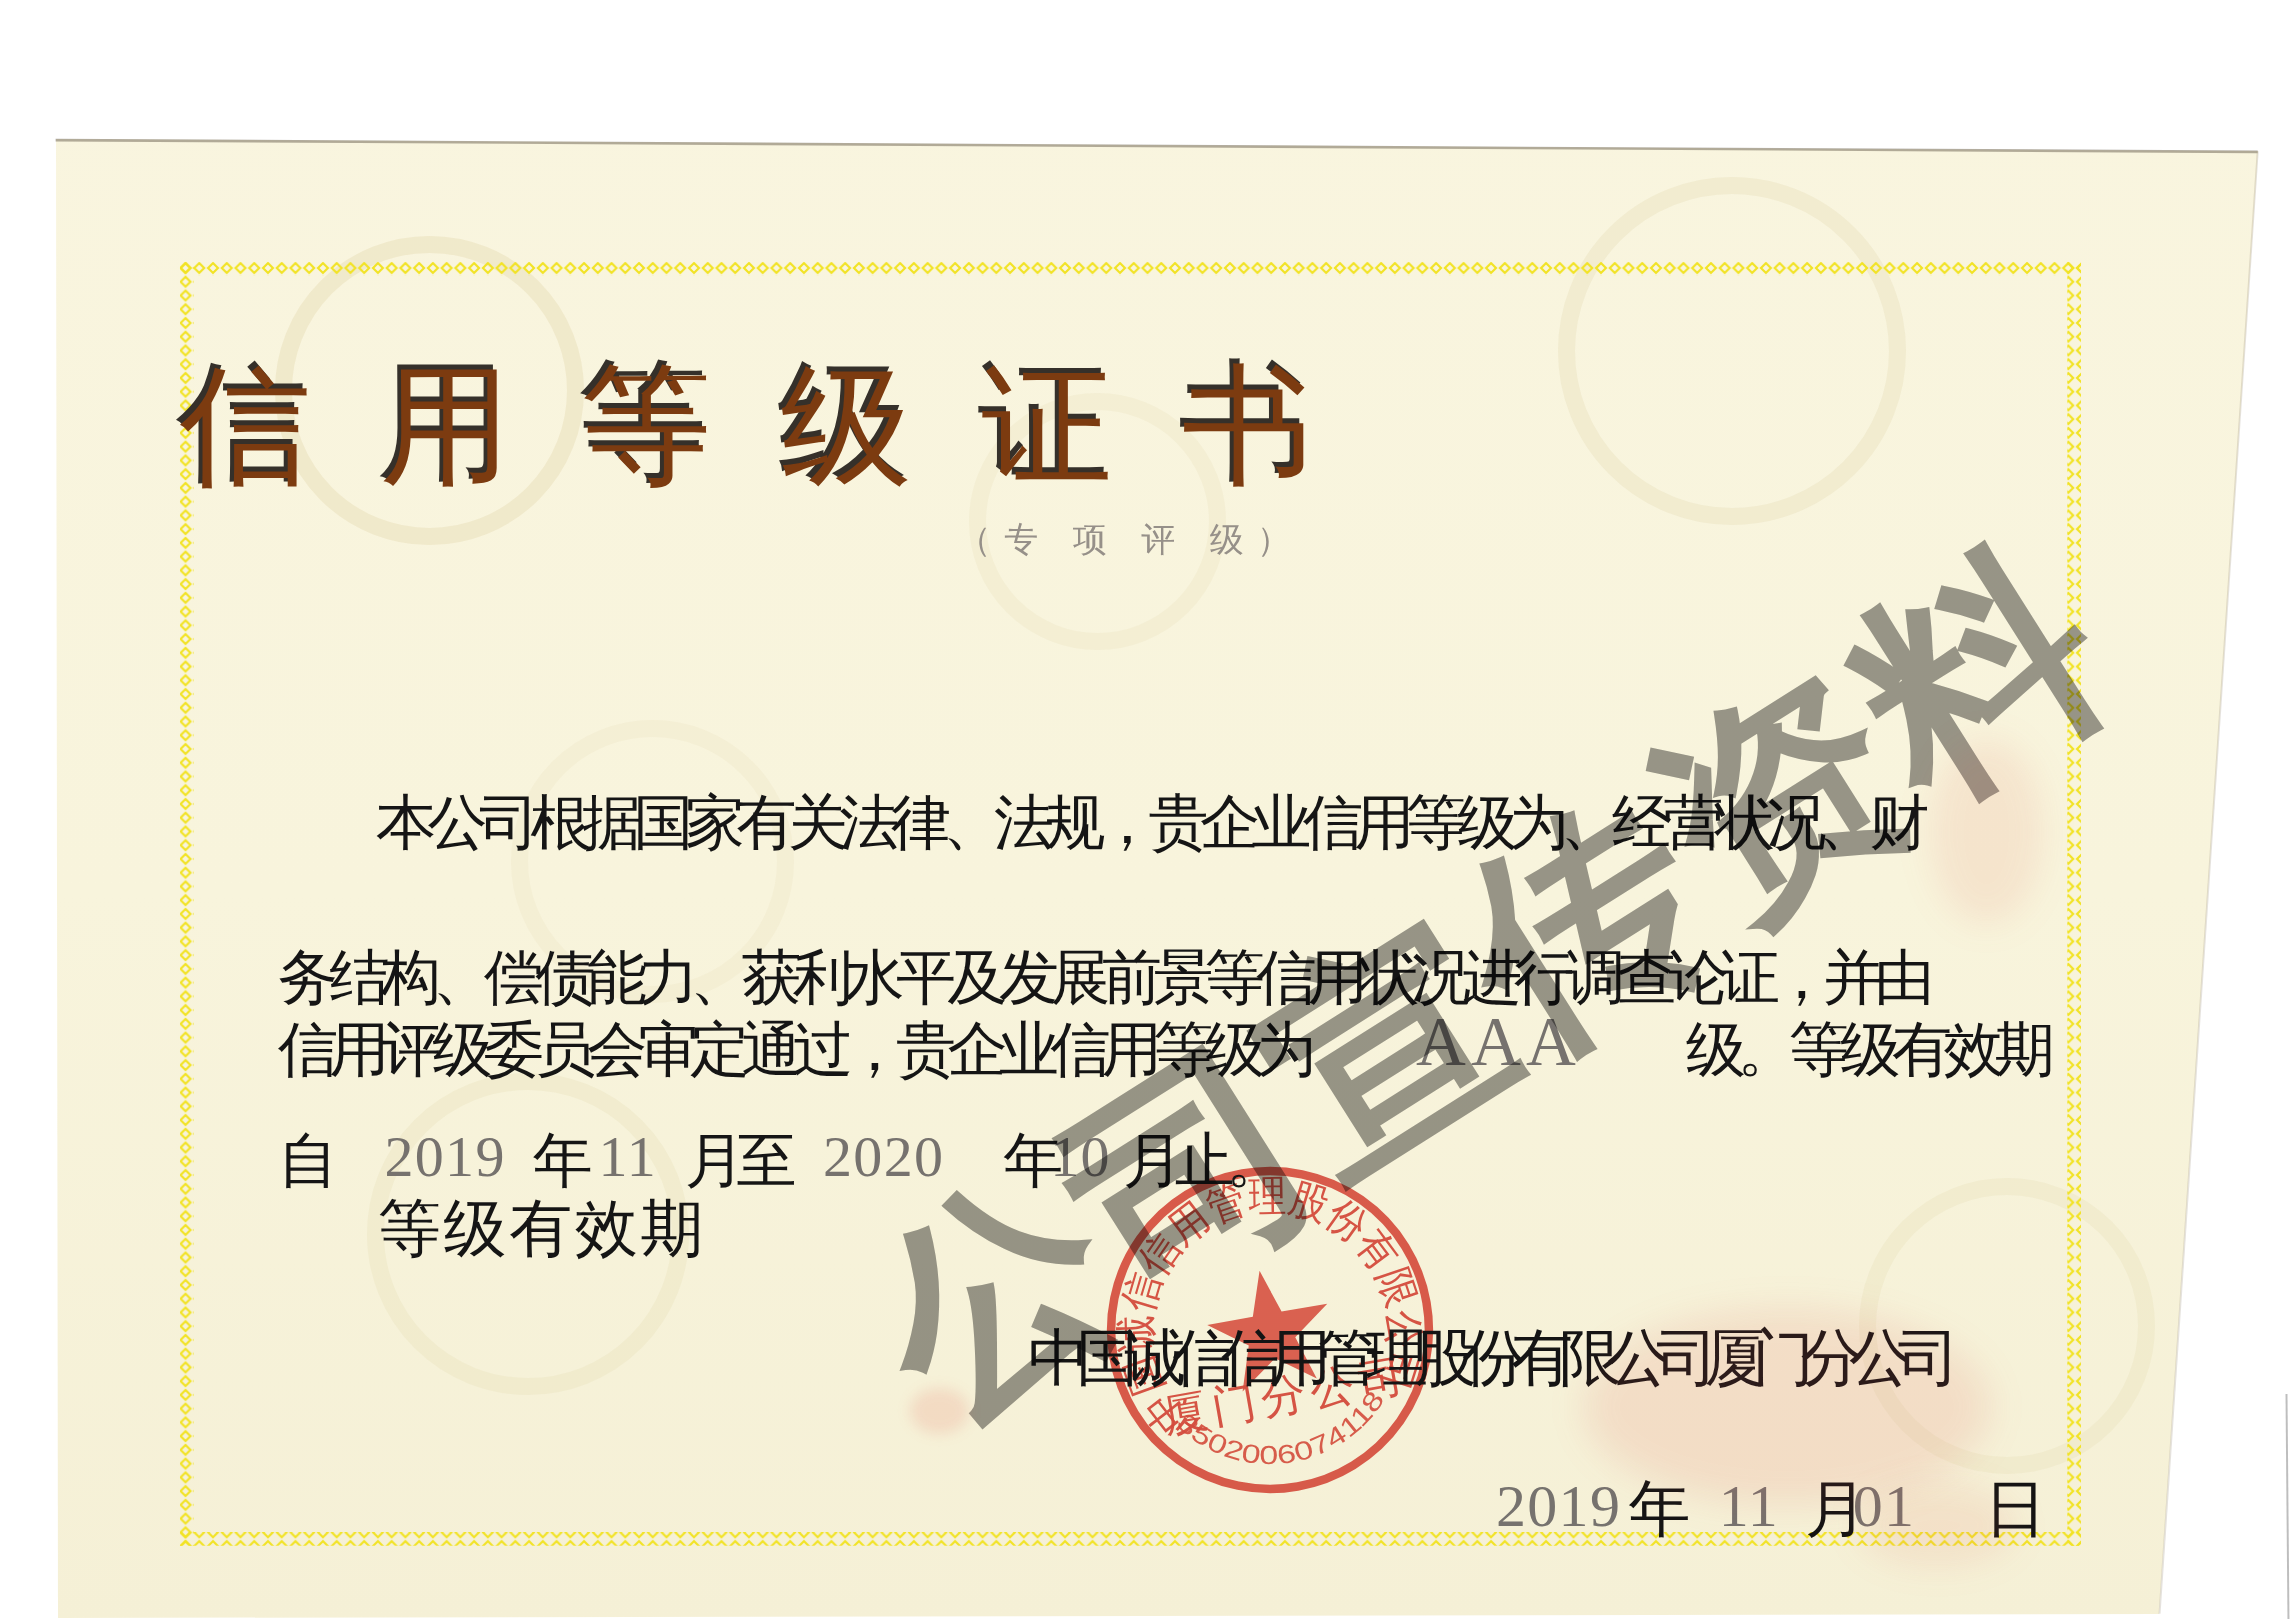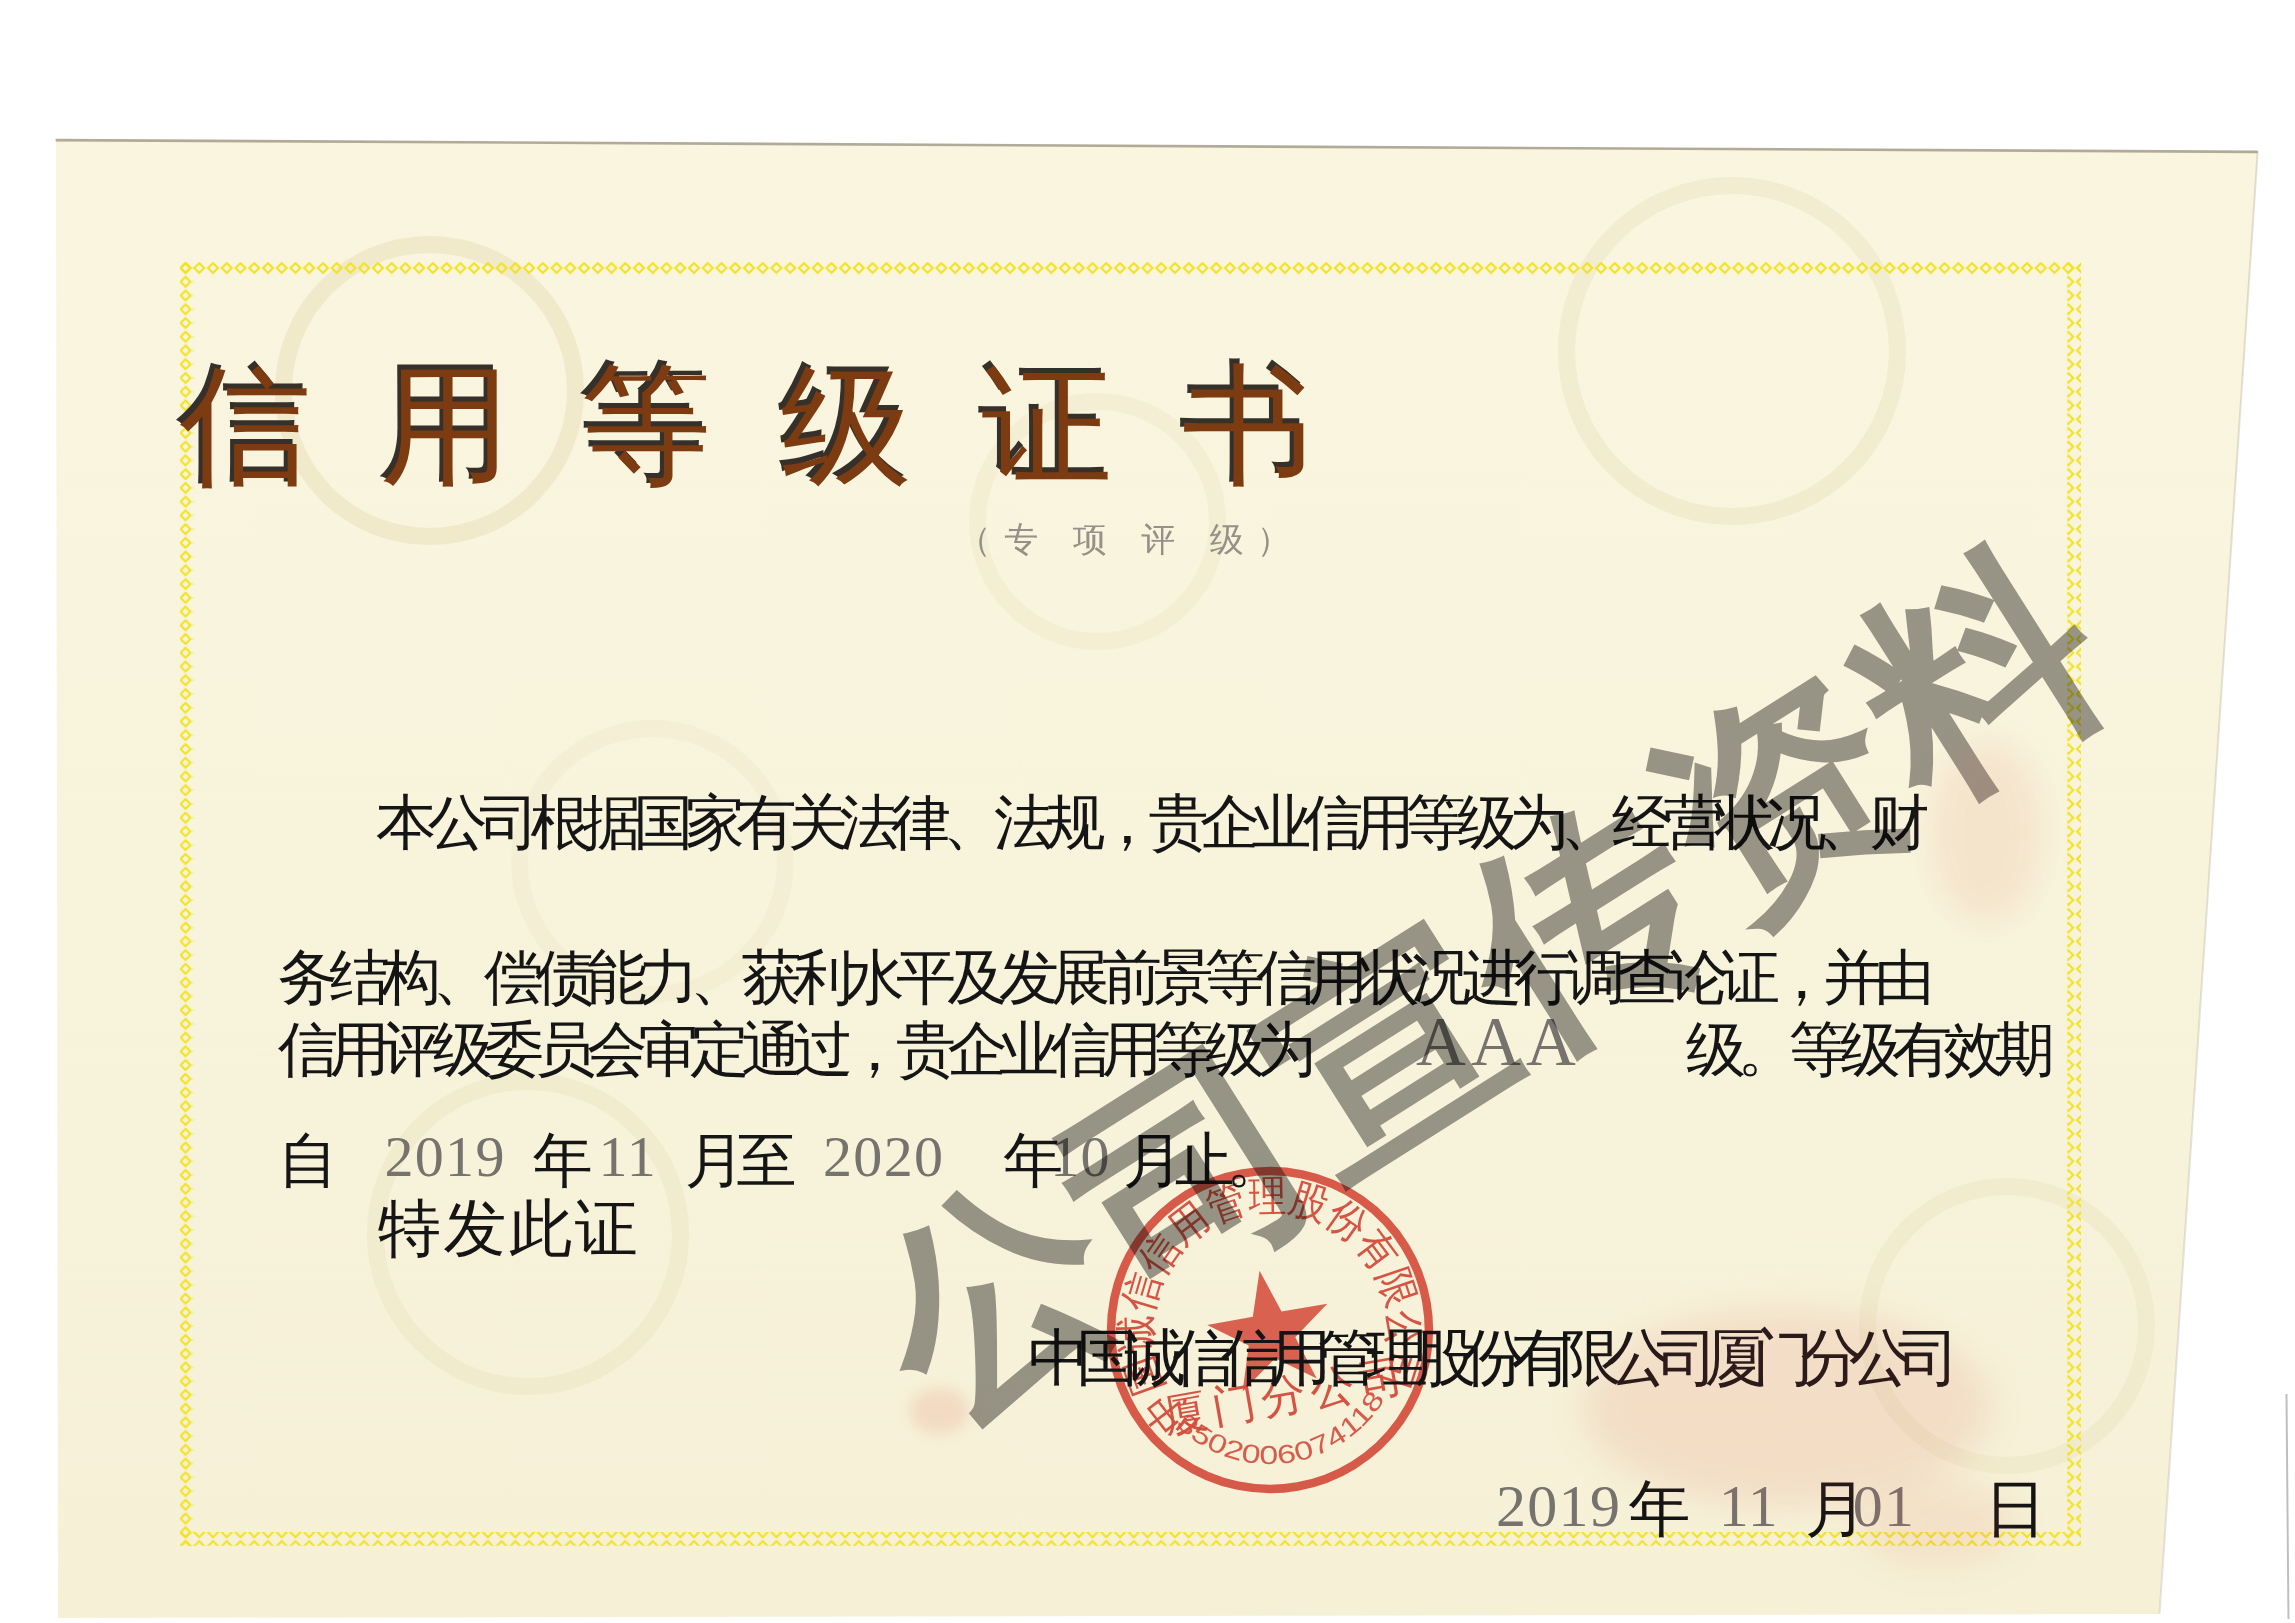--- a/index.html
+++ b/index.html
@@ -91,21 +91,21 @@
   </svg>
 
   <div class="title">信 用 等 级 证 书</div>
   <div class="subtitle">（专 项 评 级）</div>
 
   <div class="bodyline" style="left:376px;top:783px;"><span class="blk">本公司根据国家有关法律、法规，贵企业信用等级为、经营状况、财</span></div>
   <div class="bodyline" style="left:278px;top:938px;text-align:right;"><span class="blk">务结构、偿债能力、获利水平及发展前景等信用状况进行调查论证，并由</span></div>
   <div class="bodyline rating" style="left:278px;top:1008px;text-align:center;"><span class="blk">信用评级委员会审定通过，贵企业信用等级为</span><span class="val" style="margin-left: 108px;">AAA</span><span class="blk" style="margin-left: 105px;">级。等级有效期</span></div>
   <div class="bodyline" style="left:278px;top:1121px;"><span class="blk">自</span><span class="val" style="margin-left: 55px;">2019</span><span class="blk" style="margin-left: 27px;">年</span><span class="val" style="margin-left: 14.4px;">11</span><span class="blk" style="margin-left: 28px;">月至</span><span class="val" style="margin-left: 35px;">2020</span><span class="blk" style="margin-left: 59px;">年</span><span class="val" style="margin-left: -4.6px;">10</span><span class="blk" style="margin-left: 12.4px;">月止。</span></div>
 
-  <div class="closing">特发此证</div>
+  <div class="closing">等级有效期</div>
   <div class="issuer">中国诚信信用管理股份有限公司厦门分公司</div>
   <div class="dateline"><span class="val">2019</span><span class="blk" style="margin-left: 7.2px;">年</span><span class="val" style="margin-left: 31px;">11</span><span class="blk" style="margin-left: 26px;">月</span><span class="val" style="margin-left: -11.8px;">01</span><span class="blk" style="margin-left: 69px;">日</span></div>
 
   <div class="watermark">公司宣传资料</div>
 
   <div class="smudge" style="left:1584px;top:1309px;width:406px;height:196px;background:rgba(224,85,72,0.12);"></div>
   <div class="smudge" style="left:1931px;top:740px;width:111px;height:183px;background:rgba(224,85,72,0.10);"></div>
   <div class="smudge" style="left:1859px;top:1486px;width:157px;height:79px;background:rgba(224,85,72,0.10);"></div>
   <div class="smudge" style="left:910px;top:1388px;width:59px;height:46px;background:rgba(224,85,72,0.14);filter:blur(6.5px);"></div>
 

